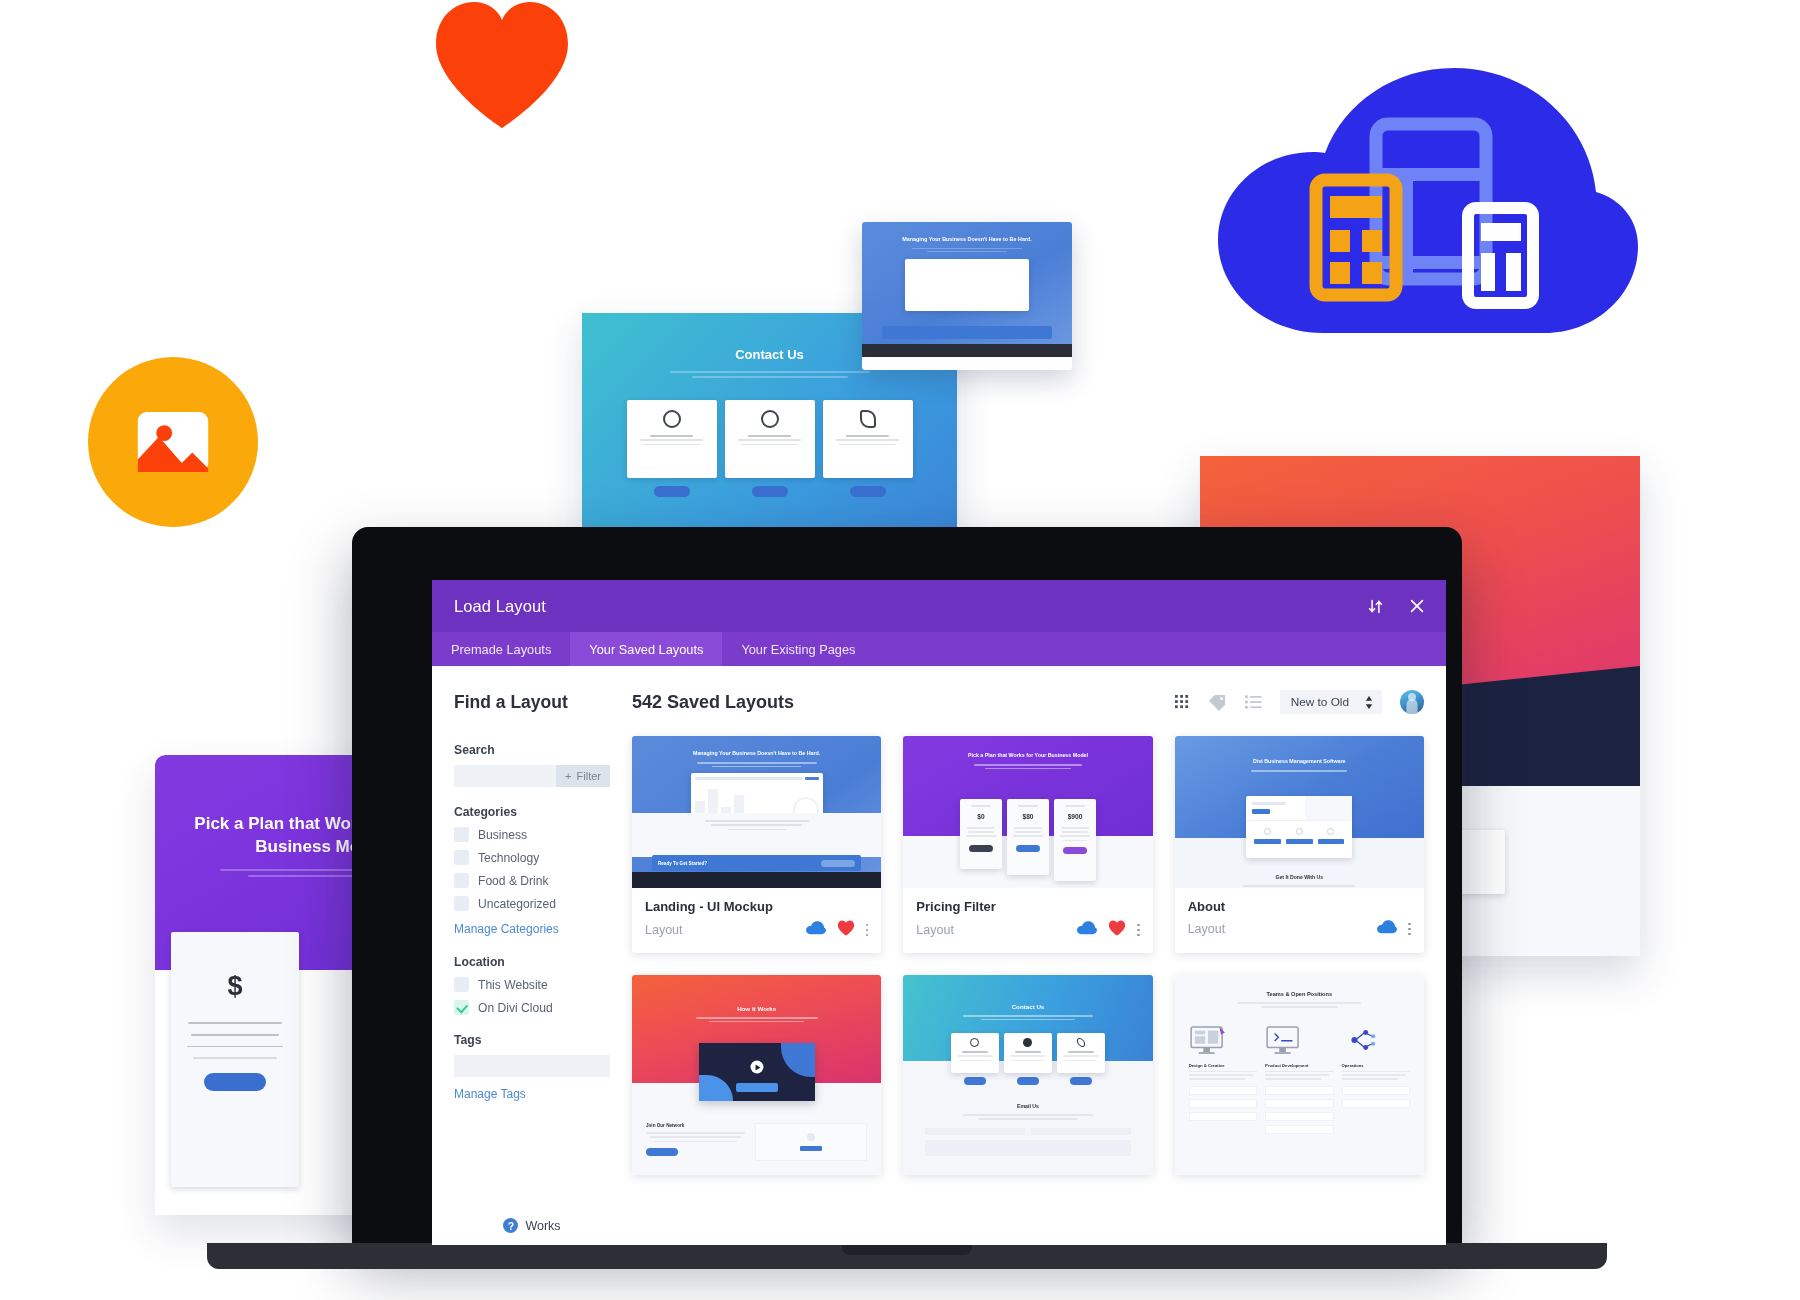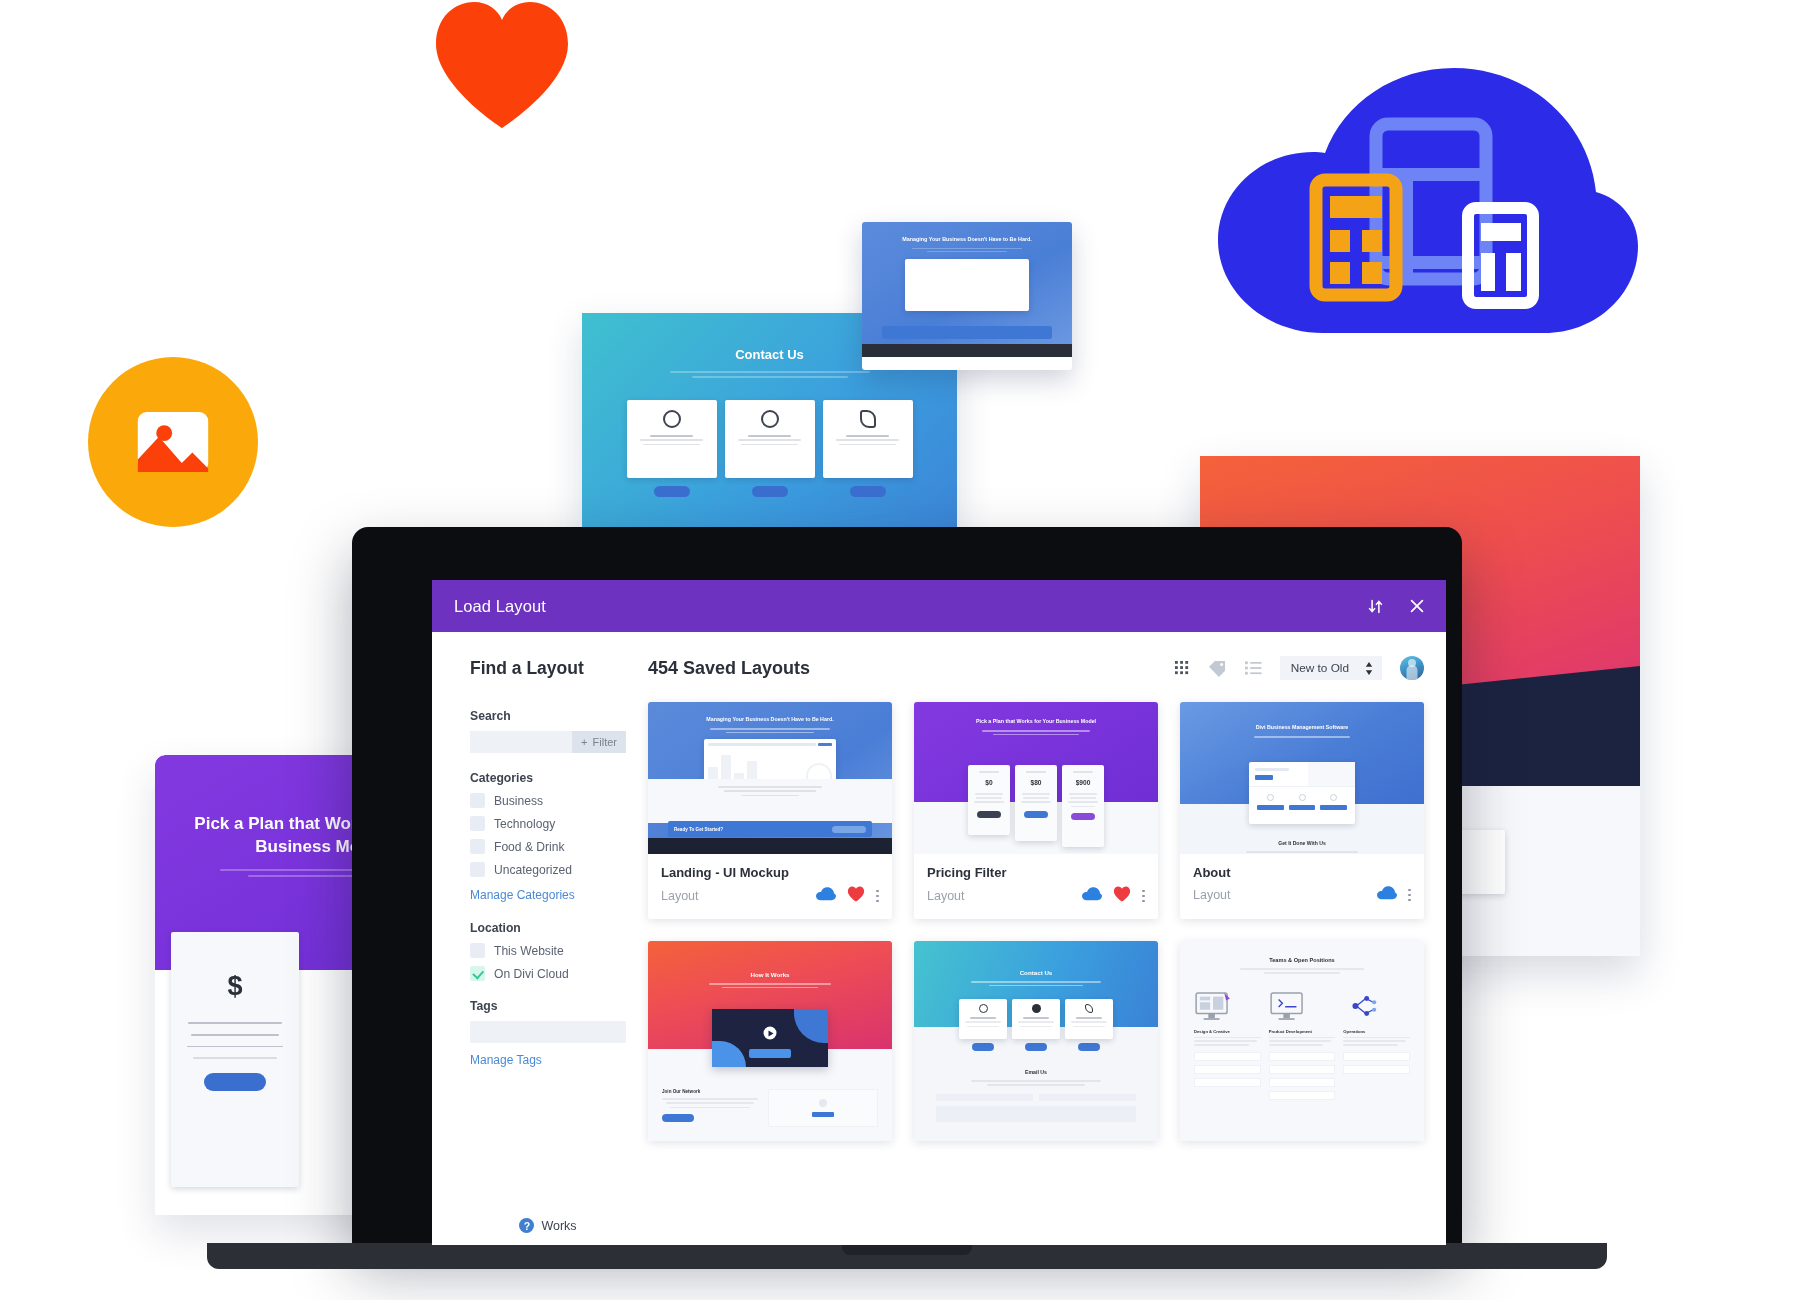--- a/index.html
+++ b/index.html
@@ -98,21 +98,21 @@
   .header-actions { position:absolute; right:18px; top:0; height:52px; display:flex; align-items:center; gap:20px; }
   .hicon { width:22px; height:22px; display:flex; align-items:center; justify-content:center; cursor:pointer; }
 
   .tabs { background:#7b3ccc; height:34px; flex:none; display:flex; align-items:stretch; }
   .tab {
     padding:0 19px; display:flex; align-items:center; color:#efe5fb;
     font-size:12.8px; cursor:pointer; white-space:nowrap;
   }
   .tab.active { background:#8a4bd8; color:#fff; }
 
-  .modal-body { flex:1; display:flex; min-height:0; background:#fff;padding-left:16px; }
+  .modal-body { flex:1; display:flex; min-height:0; background:#fff; }
 
   
   .sidebar { width:200px; flex:none; padding:26px 22px 0 22px; position:relative; }
   .sb-title { font-size:17.5px; color:#2b303a; font-weight:bold; margin-bottom:30px; }
   .sb-group { margin-bottom:18px; }
   .sb-label { font-size:12.2px; font-weight:bold; color:#3d4450; margin-bottom:8px; }
   .search-row { position:relative; height:22px; }
   .search-input {
     width:100%; height:22px; background:#eef1f6; border:none; outline:none;
     font-size:11px; padding:0 54px 0 8px; color:#3d4450;
@@ -334,20 +334,25 @@
               </svg>
             </div>
             <div class="hicon">
               <svg viewBox="0 0 20 20" width="18" height="18">
                 <path d="M4 4 L16 16 M16 4 L4 16" stroke="#fff" stroke-width="1.9" stroke-linecap="round"></path>
               </svg>
             </div>
           </div>
         </div>
 
+        <div class="tabs">
+          <div class="tab">Premade Layouts</div>
+          <div class="tab active">Your Saved Layouts</div>
+          <div class="tab">Your Existing Pages</div>
+        </div>
 
         <div class="modal-body">
 
           <div class="sidebar">
             <div class="sb-title">Find a Layout</div>
 
             <div class="sb-group">
               <div class="sb-label">Search</div>
               <div class="search-row">
                 <input class="search-input" type="text" placeholder="" style="">
@@ -398,21 +403,21 @@
             </div>
 
             <div class="help-row">
               <span class="help-icon">?</span>
               <span class="help-txt">Works</span>
             </div>
           </div>
 
           <div class="content">
             <div class="content-head">
-              <div class="count-title">454 Saved Layouts</div>
+              <div class="count-title">542 Saved Layouts</div>
               <div class="toolbar">
                 <div class="tb-icon">
                   <svg viewBox="0 0 16 16" width="15" height="15">
                     <g fill="#4b525e">
                       <rect x="0" y="0" width="3" height="3"></rect>
                         <rect x="5.5" y="0" width="3" height="3"></rect>
                         <rect x="11" y="0" width="3" height="3"></rect>
                       <rect x="0" y="5.5" width="3" height="3"></rect>
                         <rect x="5.5" y="5.5" width="3" height="3"></rect>
                         <rect x="11" y="5.5" width="3" height="3"></rect>

